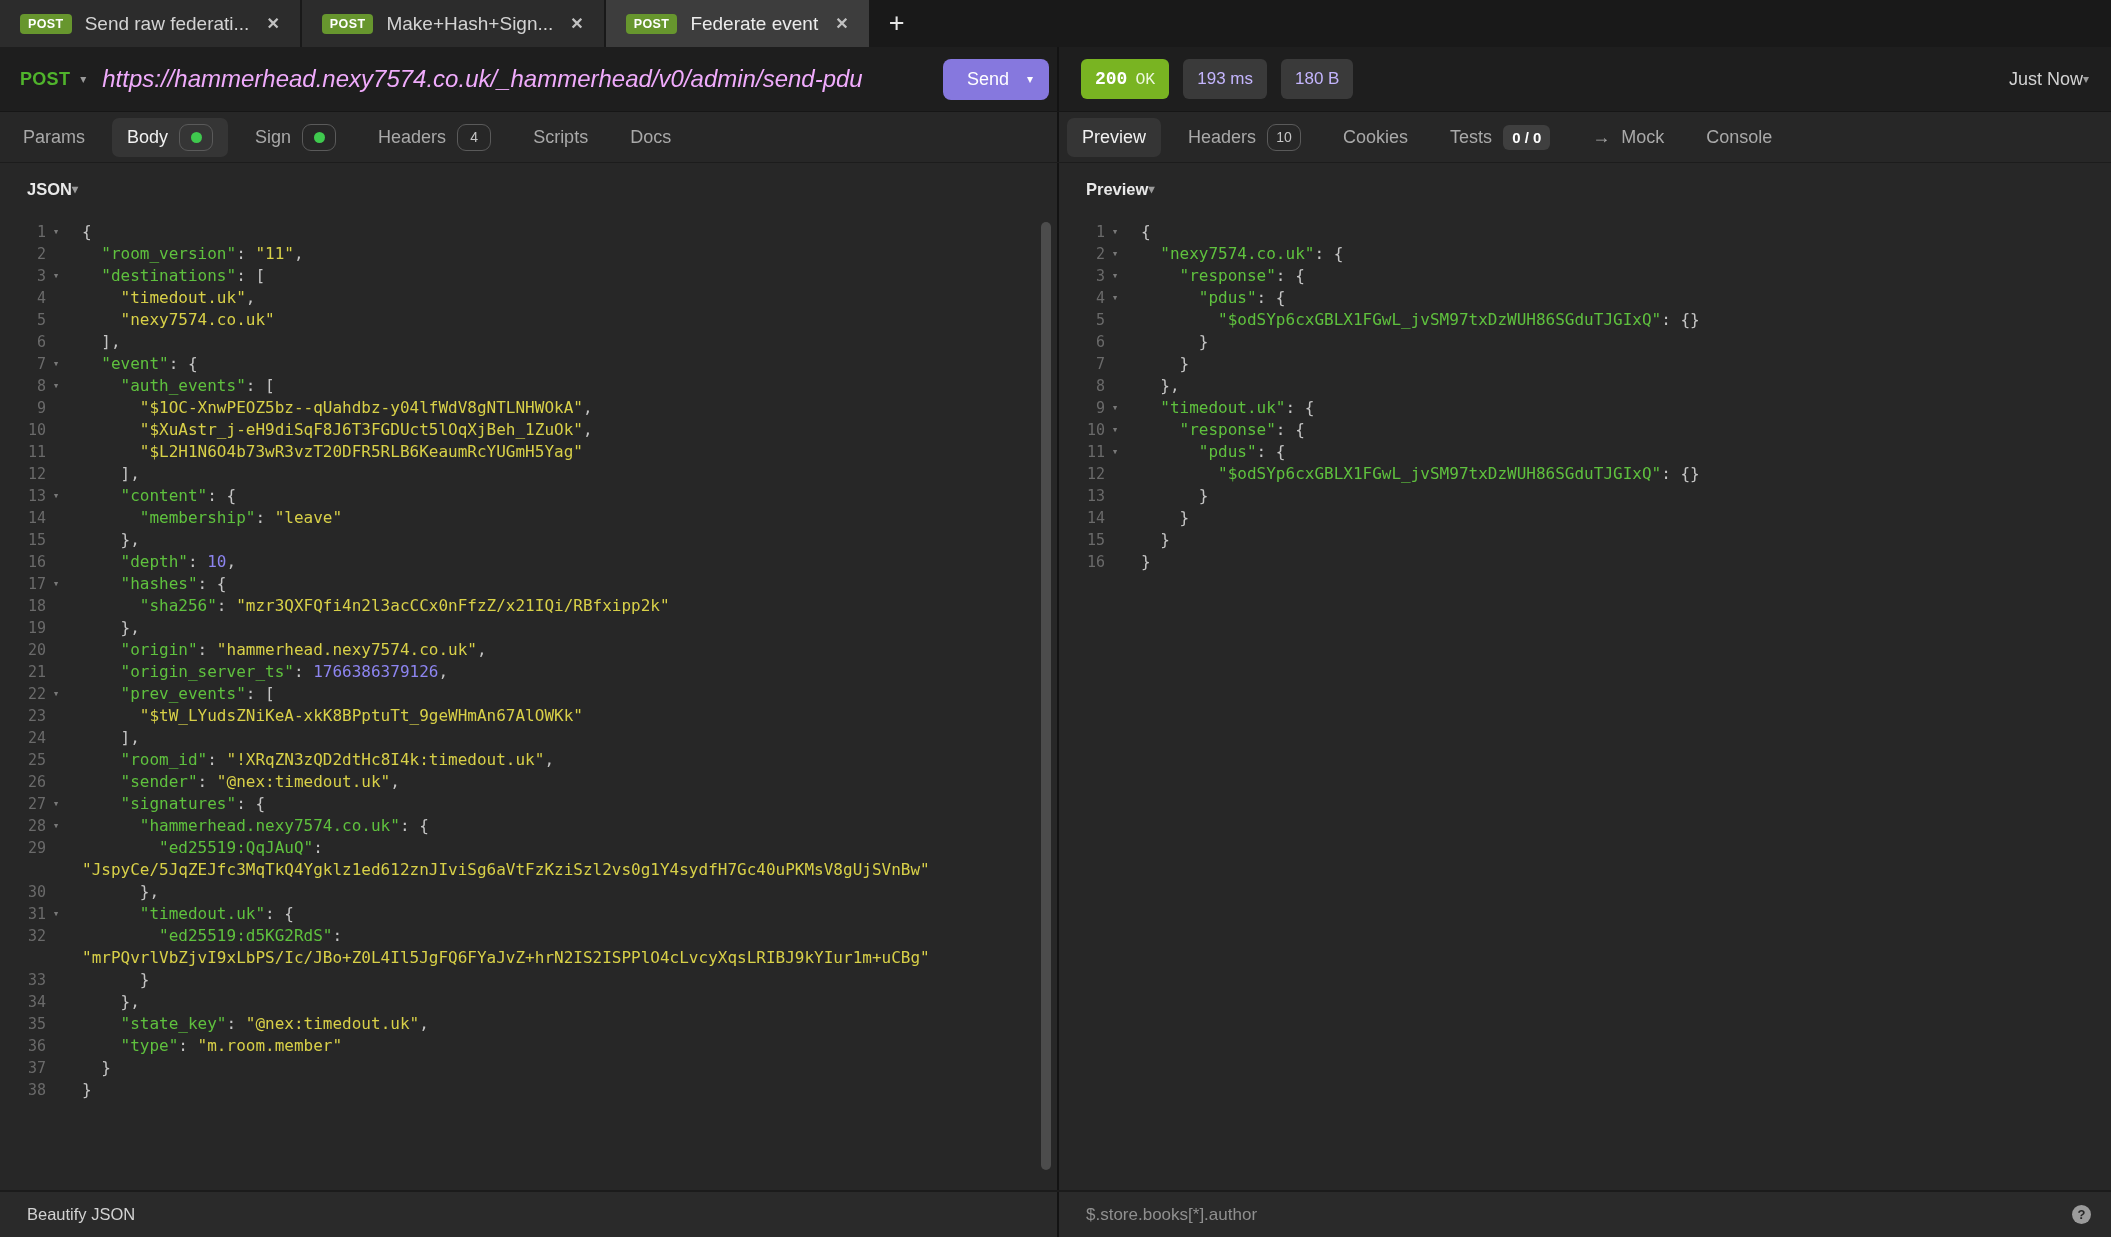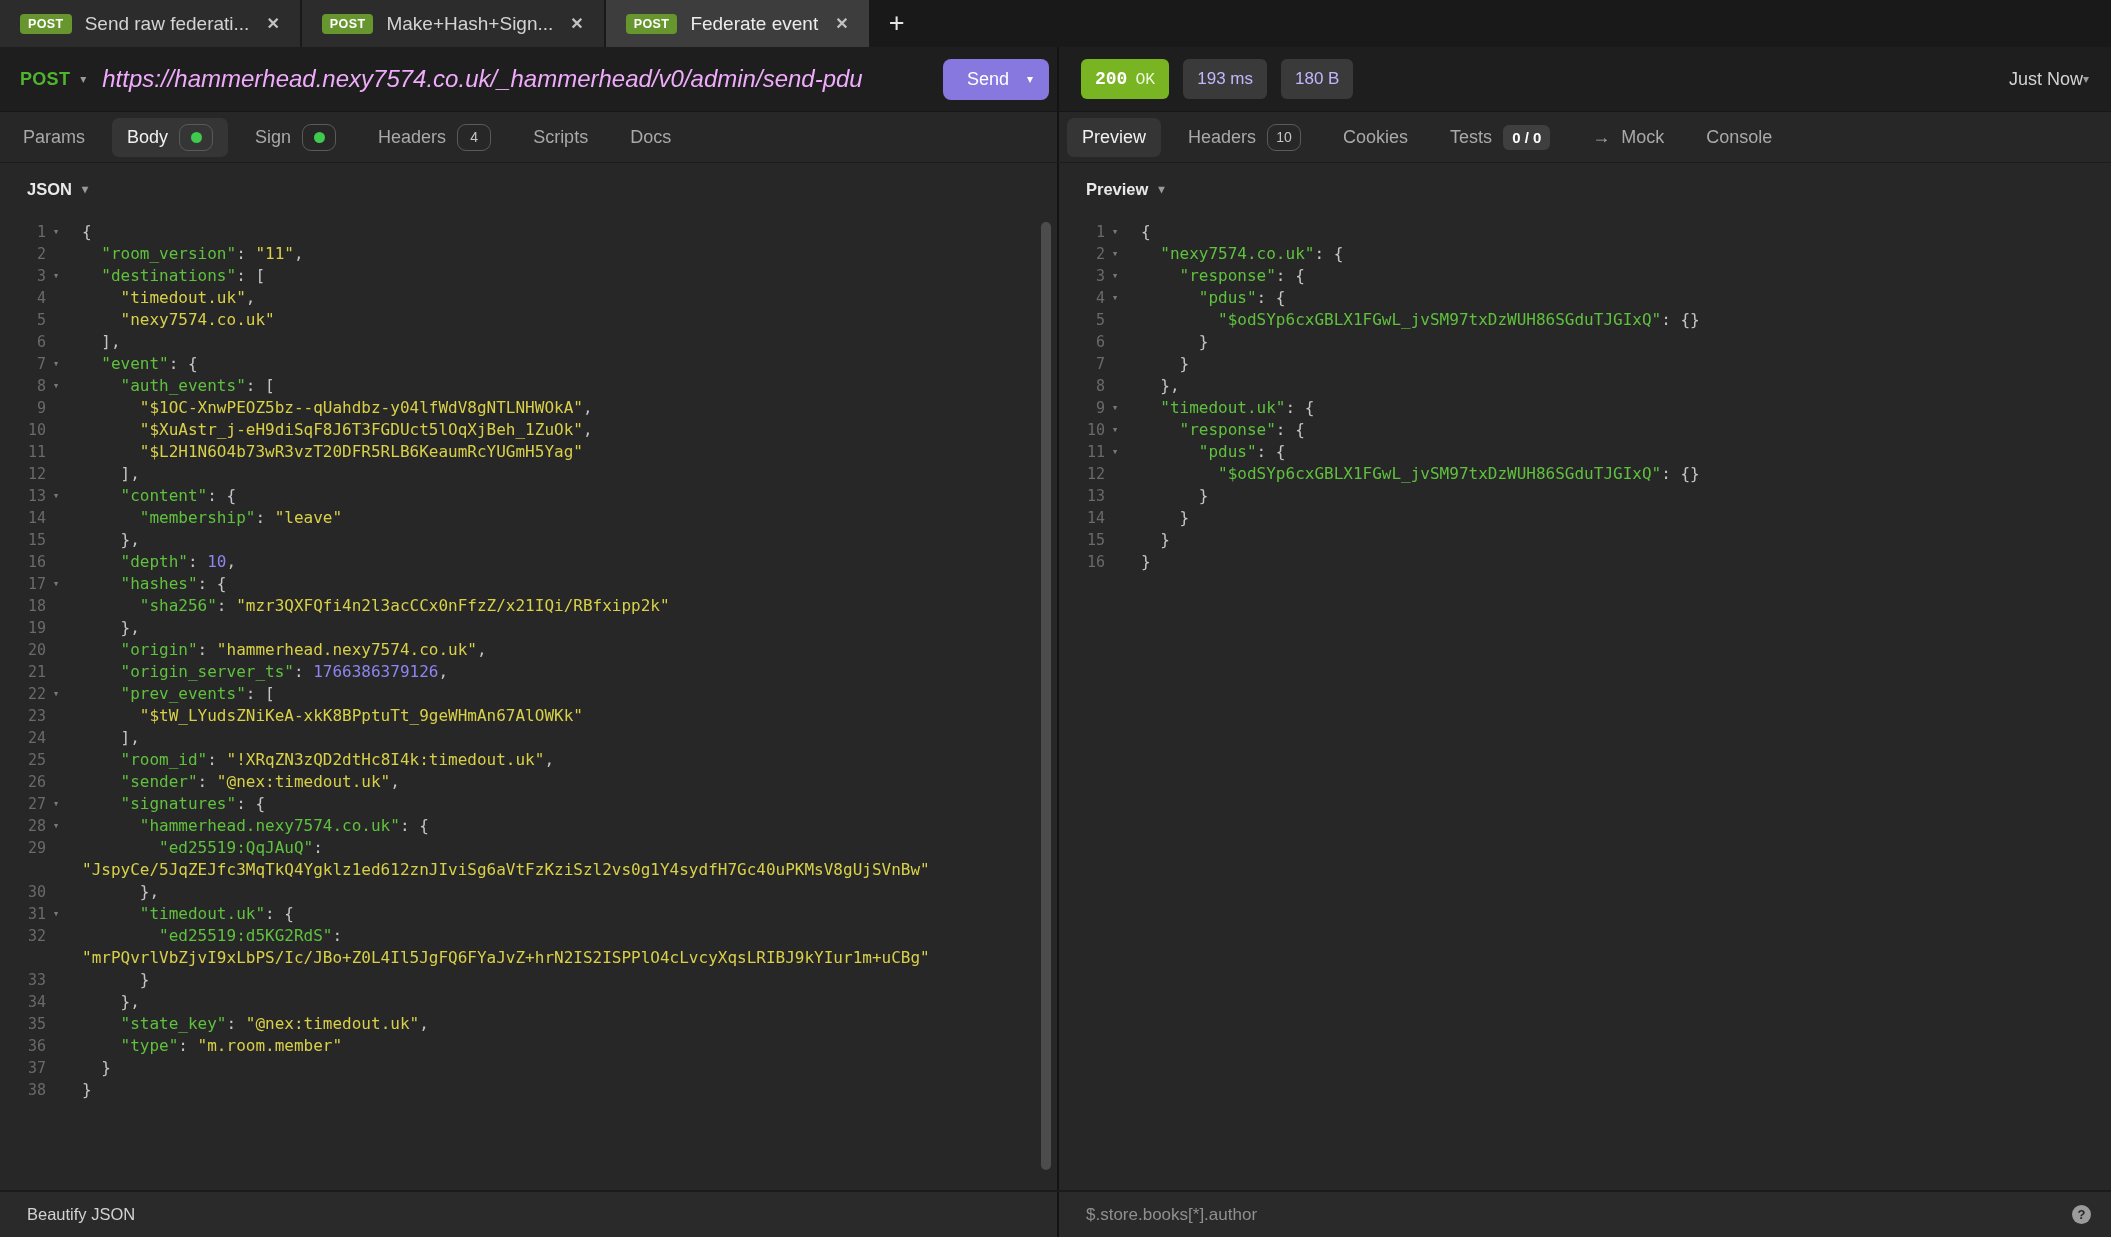--- a/index.html
+++ b/index.html
@@ -51,21 +51,21 @@
   .stab{display:flex; align-items:center; gap:11px; height:39px; padding:0 15px; border-radius:7px; color:#a9a9a9; font-size:18px; white-space:nowrap;}
   .stab.active{background:#353535; color:#f1f1f1;}
   .badge-box{border:1px solid #5a5a5a; border-radius:9px; min-width:34px; height:27px; display:flex; align-items:center; justify-content:center; padding:0 8px; font-size:14px; color:#c6c6c6;}
   .badge-box .dot{width:11px; height:11px; border-radius:50%; background:var(--dot-green);}
   .badge-solid{background:#3f3f3f; border-radius:6px; padding:4px 9px; color:#fff; font-weight:600; font-size:15px;}
   .stab .prefix{font-size:18px;}
 
   
   .toolrow{height:52px;}
   .toolrow .col-left,.toolrow .col-right{padding:0 27px;}
-  .mini-select{display:flex; align-items:center; gap:10px; color:#e9e9e9; font-size:16.5px; font-weight:600;}
+  .mini-select{display:flex; align-items:center; color:#e9e9e9; font-size:16.5px; font-weight:600;}
 
   
   .editors{flex:1;}
   .editor{position:relative; height:100%; align-items:flex-start; overflow:hidden;}
   .ed-lines{width:100%; padding-top:6px; font-family:"DejaVu Sans Mono", monospace; font-size:16px; line-height:22px;}
   .ed-row{display:flex; align-items:flex-start;}
   .ln{width:46px; flex:none; text-align:right; color:#6a6a6a; font-size:15px; line-height:22px;}
   .fold{width:20px; flex:none; text-align:center; color:#787878; font-size:11px; line-height:22px;}
   .code{padding-left:16px; white-space:pre; color:var(--code-punc);}
   .tk-key{color:var(--code-key);}

